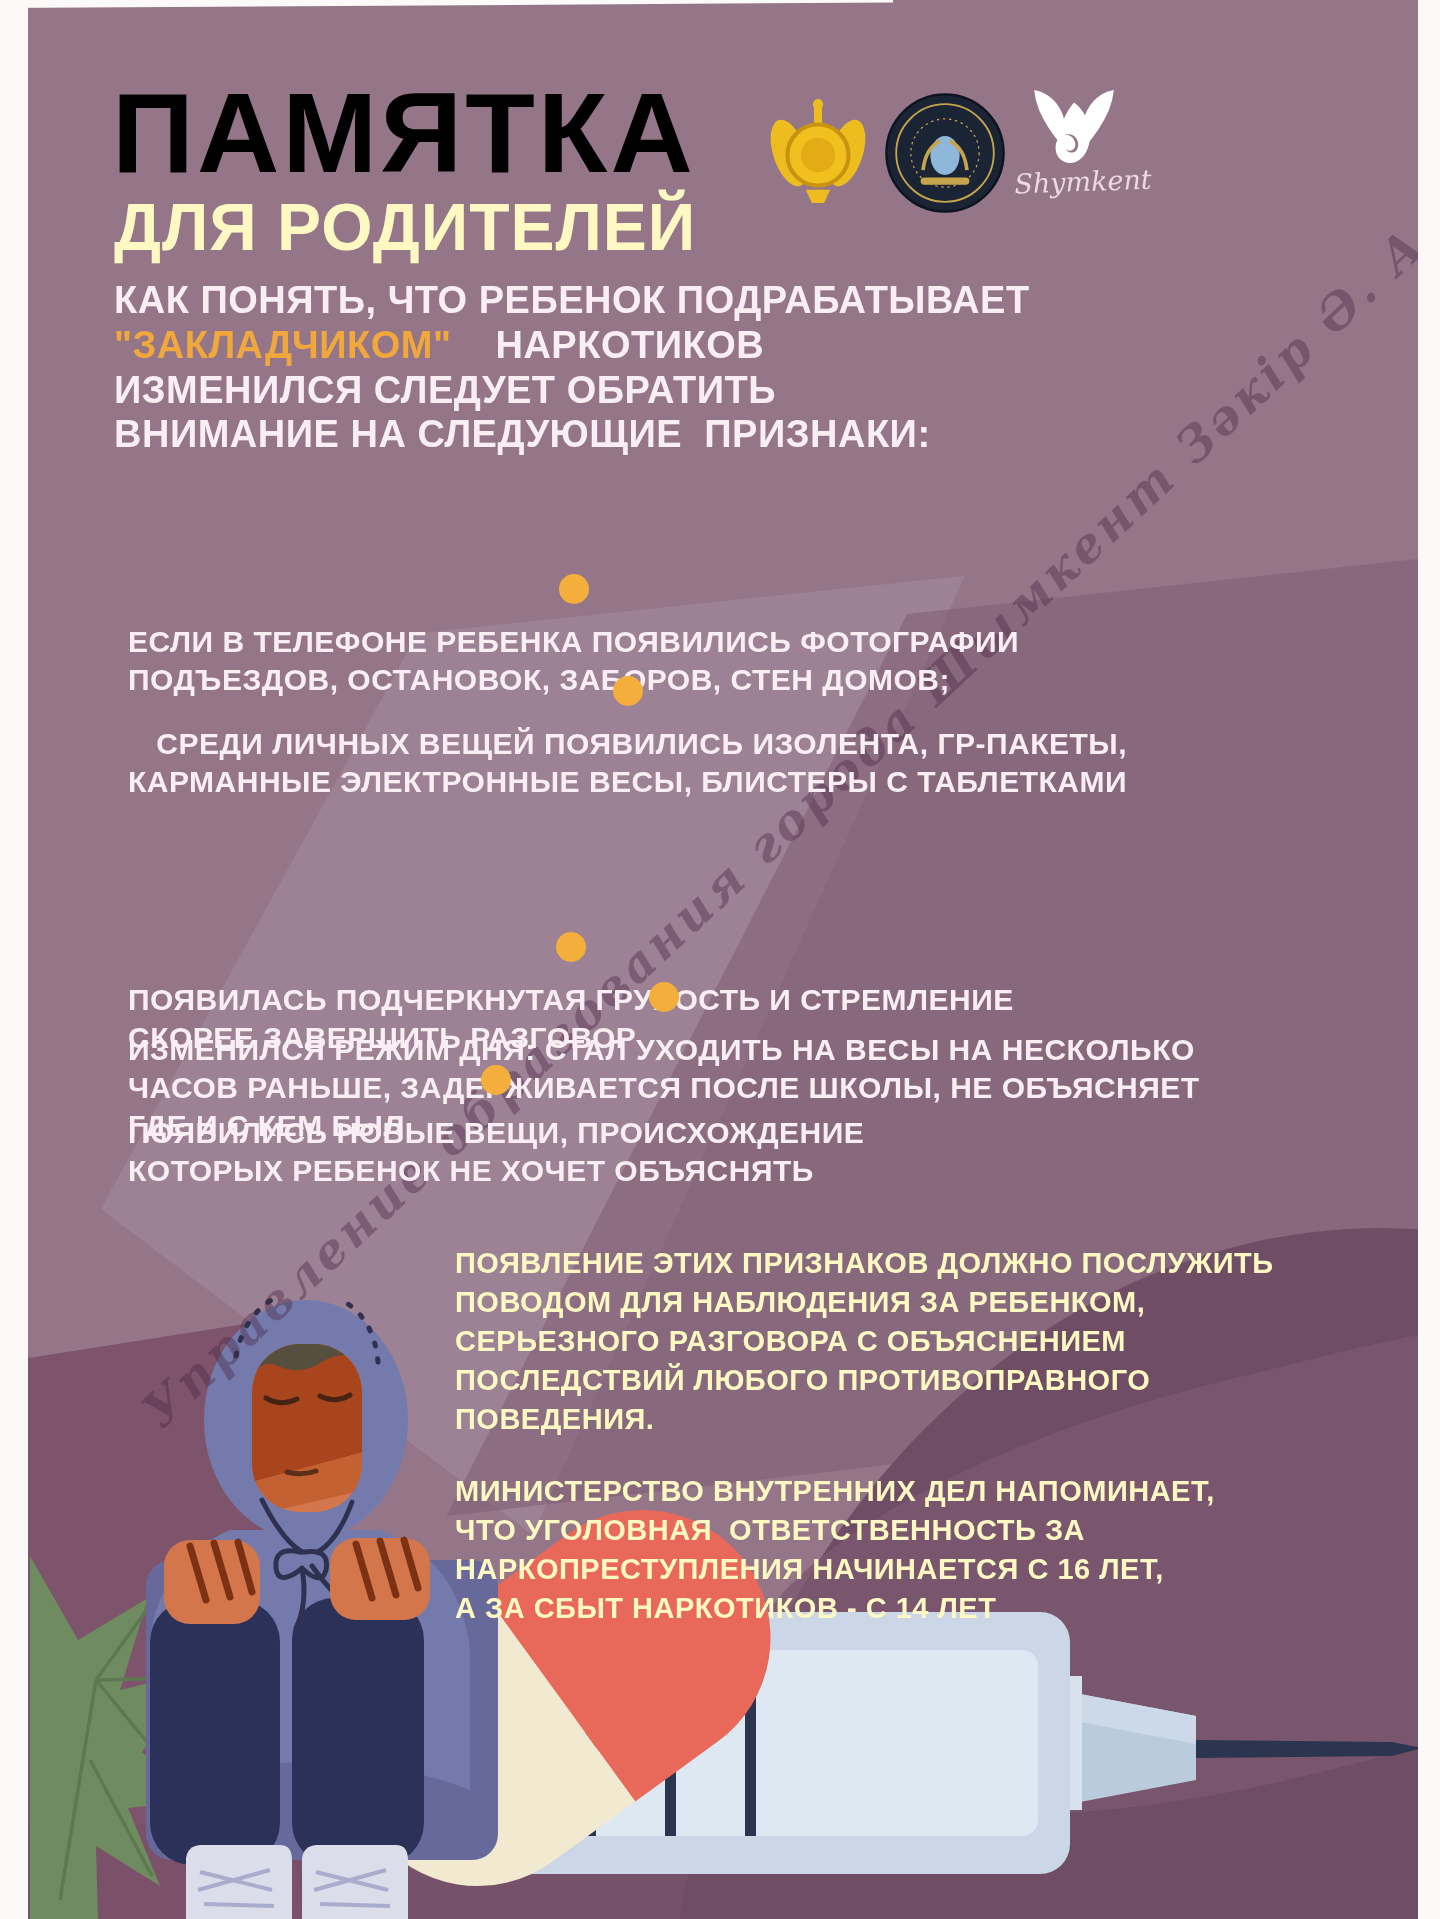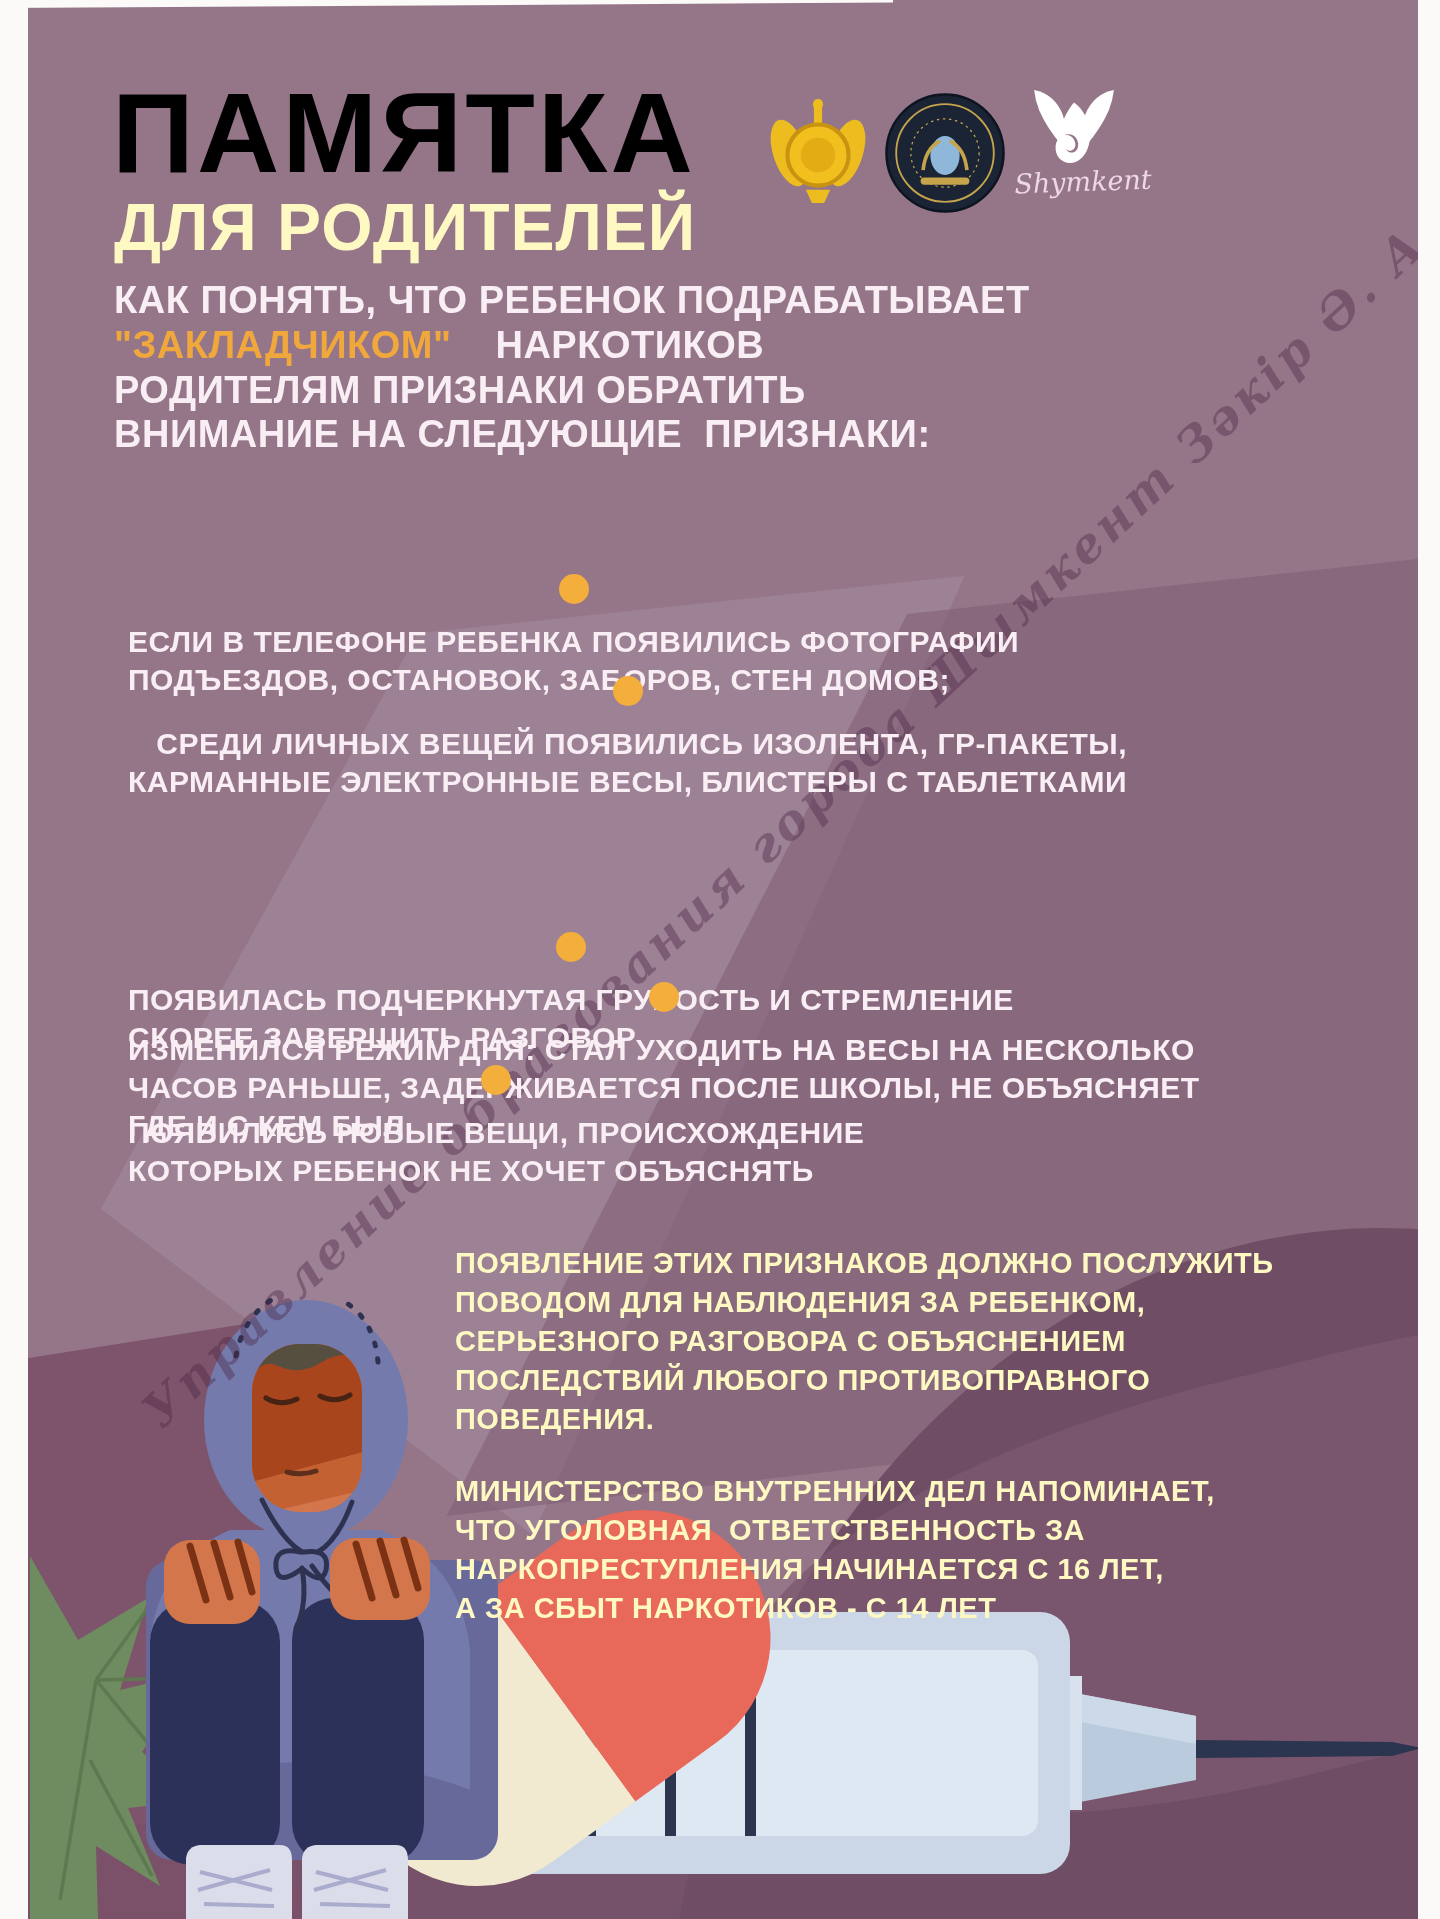--- a/index.html
+++ b/index.html
@@ -186,21 +186,21 @@
   </svg>
   <div class="shym-script">Shymkent</div>
 
   <div class="txt title">ПАМЯТКА</div>
   <div class="txt subtitle">ДЛЯ РОДИТЕЛЕЙ</div>
 
   <div class="txt intro-line il1">КАК ПОНЯТЬ, ЧТО РЕБЕНОК ПОДРАБАТЫВАЕТ</div>
   <div class="txt intro-line il2">
     <span class="hl">"ЗАКЛАДЧИКОМ"</span><span>НАРКОТИКОВ</span>
   </div>
-  <div class="txt intro-line il3">РОДИТЕЛЯМ ПРИЗНАКИ ОБРАТИТЬ</div>
+  <div class="txt intro-line il3">ИЗМЕНИЛСЯ СЛЕДУЕТ ОБРАТИТЬ</div>
   <div class="txt intro-line il4">ВНИМАНИЕ НА СЛЕДУЮЩИЕ&nbsp; ПРИЗНАКИ:</div>
 
   <div class="sign s1">
     <div class="dot"></div>
     <div class="sign-text">ЕСЛИ В ТЕЛЕФОНЕ РЕБЕНКА ПОЯВИЛИСЬ ФОТОГРАФИИ
 ПОДЪЕЗДОВ, ОСТАНОВОК, ЗАБОРОВ, СТЕН ДОМОВ;</div>
   </div>
   <div class="sign s2">
     <div class="dot"></div>
     <div class="sign-text">СРЕДИ ЛИЧНЫХ ВЕЩЕЙ ПОЯВИЛИСЬ ИЗОЛЕНТА, ГР-ПАКЕТЫ,

